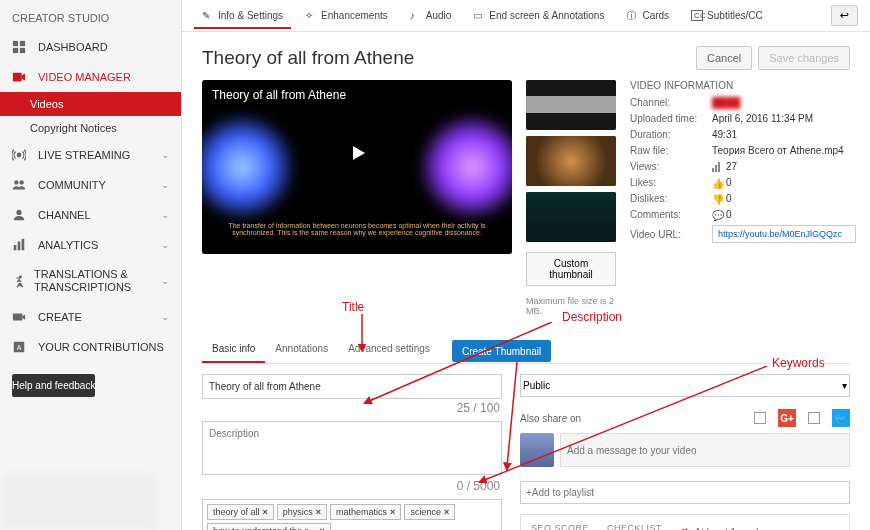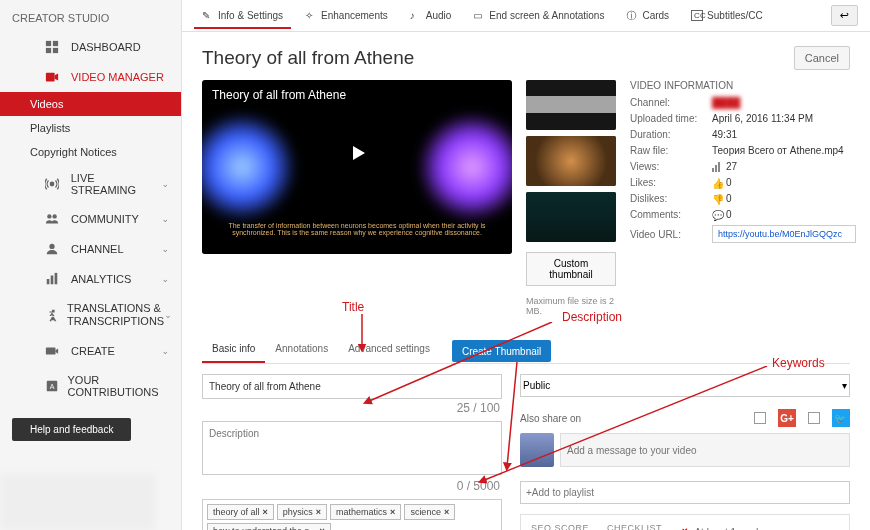--- a/index.html
+++ b/index.html
@@ -1,27 +1,27 @@
 <!DOCTYPE html>
 <html><head>
 <meta charset="utf-8">
 <style>
 * { box-sizing: border-box; margin: 0; padding: 0; font-family: Arial, sans-serif; }
 body { background: #fff; width: 870px; height: 530px; overflow: hidden; display: flex; font-size: 11px; }
 .sidebar { width: 182px; background: #f5f5f5; border-right: 1px solid #e0e0e0; padding-top: 4px; }
 .sb-title { font-size: 11px; color: #666; padding: 8px 12px; font-weight: 400; }
-.sb-item { display: flex; align-items: center; padding: 8px 12px; color: #333; cursor: pointer; font-size: 11px; position: relative; margin-left: 33px; }
+.sb-item { display: flex; align-items: center; padding: 8px 12px; color: #333; cursor: pointer; font-size: 11px; position: relative; }
 .sb-item .ic { width: 18px; margin-right: 8px; color: #666; display: inline-flex; }
 .sb-item.red { color: #cc181e; }
 .sb-item.red .ic { color: #cc181e; }
 .sb-item .chev { margin-left: auto; font-size: 9px; color: #888; }
 .sb-sub { padding-left: 0; }
 .sb-sub .sub-row { padding: 6px 12px 6px 30px; font-size: 11px; color: #333; cursor: pointer; }
 .sb-sub .sub-row.active { background: #cc181e; color: #fff; }
-.hf-btn { margin: 12px; background: #333; color: #fff; font-size: 10px; padding: 6px 18px; display: inline-block; border-radius: 2px; cursor: pointer; }
+.hf-btn { margin: 12px; background: #333; color: #fff; font-size: 10px; padding: 6px 0; display: inline-block; border-radius: 2px; cursor: pointer; }
 .main { flex: 1; display: flex; flex-direction: column; overflow: hidden; }
 .tabs { display: flex; align-items: center; border-bottom: 1px solid #e0e0e0; padding: 0 12px; height: 32px; }
 .tab { display: flex; align-items: center; padding: 8px 8px 6px; margin-right: 6px; font-size: 10px; color: #444; cursor: pointer; border-bottom: 2px solid transparent; white-space: nowrap; }
 .tab.active { border-bottom-color: #cc181e; }
 .tab .ic { margin-right: 4px; width: 12px; }
 .tabs .spacer { flex: 1; }
 .back-btn { background: #f1f1f1; border: 1px solid #ccc; padding: 3px 8px; font-size: 11px; cursor: pointer; border-radius: 2px; }
 .head-row { display: flex; align-items: center; padding: 14px 20px 10px; }
 .head-title { font-size: 19px; color: #333; flex: 1; }
 .btn { border: 1px solid #ccc; background: #f5f5f5; padding: 5px 10px; font-size: 11px; margin-left: 6px; border-radius: 2px; color: #666; cursor: pointer; }
@@ -109,21 +109,20 @@
     <span class="ic">
         <svg viewBox="0 0 16 16" width="14" height="14" fill="currentColor">
           <rect x="1" y="3" width="10" height="10" rx="1"></rect>
           <path d="M11 6l4-2v8l-4-2z"></path>
         </svg>
       </span>
     <span>VIDEO MANAGER</span>
   </div>
   <div class="sb-sub">
     <div class="sub-row active">Videos</div>
-    <div class="sub-row">Playlists</div>
     <div class="sub-row">Copyright Notices</div>
   </div>
   <div class="sb-item">
     <span class="ic">
         <svg viewBox="0 0 16 16" width="14" height="14" fill="none" stroke="currentColor" stroke-width="1.5">
           <circle cx="8" cy="8" r="2" fill="currentColor"></circle>
           <path d="M4 4a6 6 0 000 8M12 4a6 6 0 010 8M2 2a9 9 0 000 12M14 2a9 9 0 010 12"></path>
         </svg>
       </span>
     <span>LIVE STREAMING</span>
@@ -220,20 +219,21 @@
           <span class="ic" style="font-size:8px;border:1px solid #666;padding:0 2px;">CC</span>
           <span>Subtitles/CC</span>
         </div>
     <div class="spacer"></div>
     <div class="back-btn">↩</div>
   </div>
 
   <div class="head-row">
     <div class="head-title">Theory of all from Athene</div>
     <div class="btn">Cancel</div>
+    <div class="btn disabled">Save changes</div>
   </div>
 
   <div class="content">
     <div class="player-col">
       <div class="player">
         <div class="nebula">
               <div class="neb-left"></div>
               <div class="neb-right"></div>
             </div>
         <div class="player-title">Theory of all from Athene</div>

